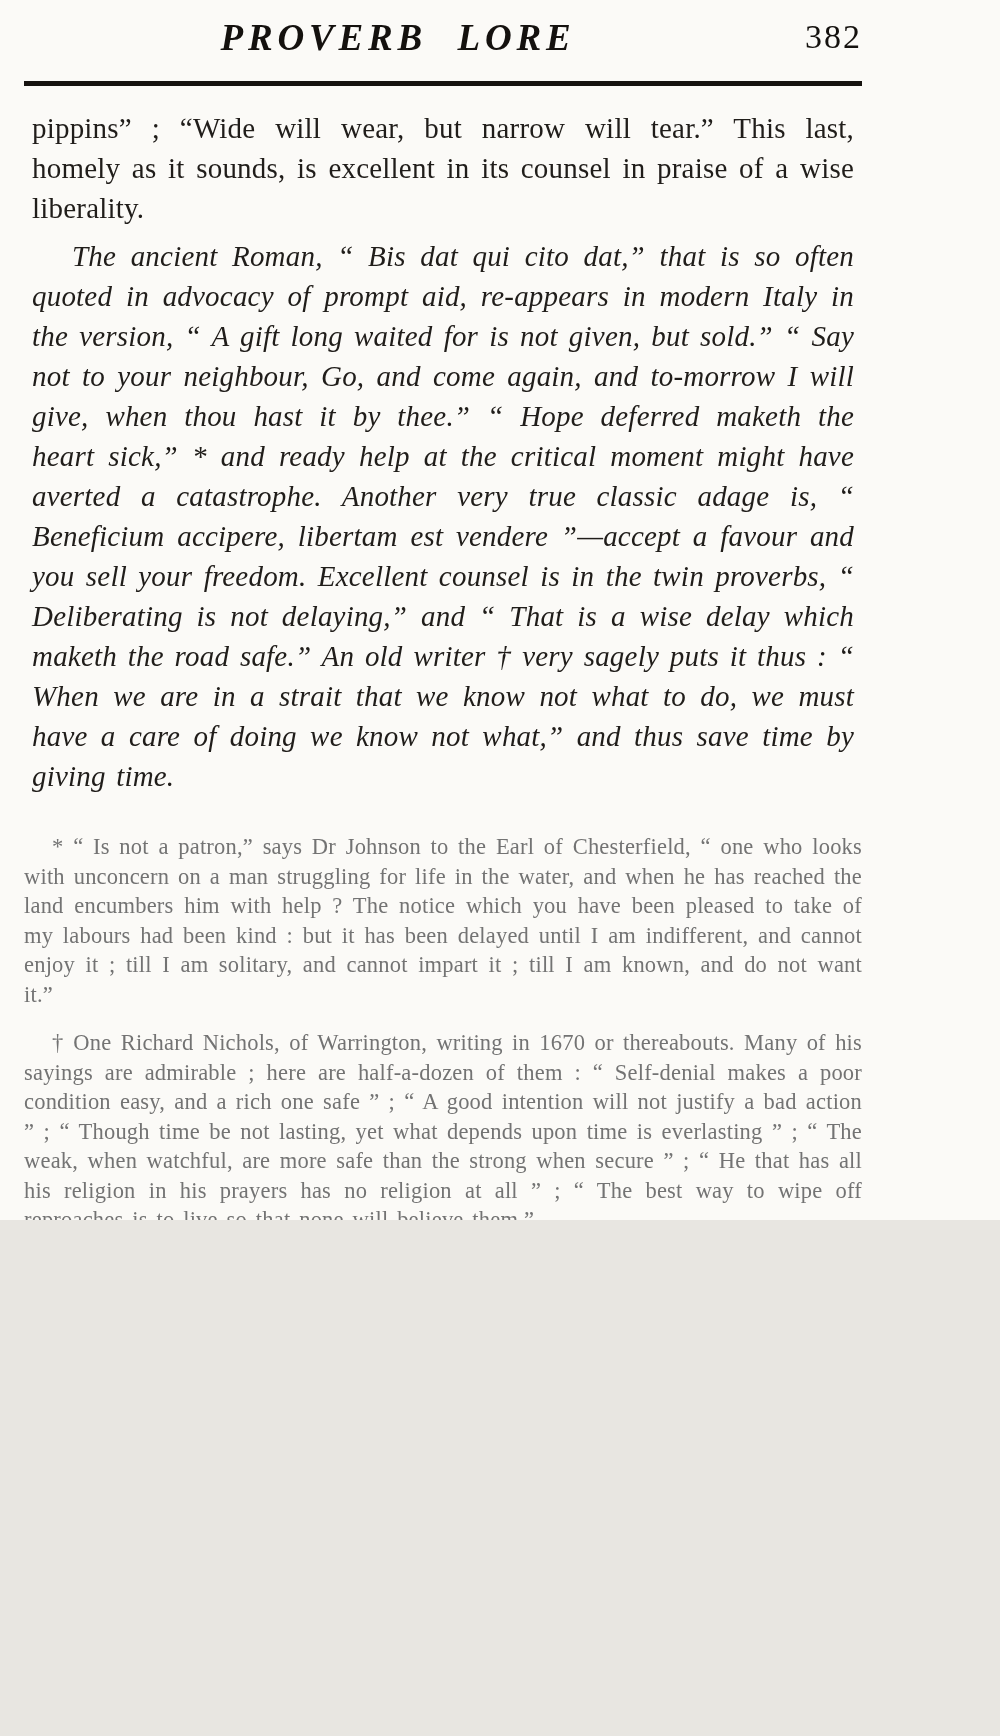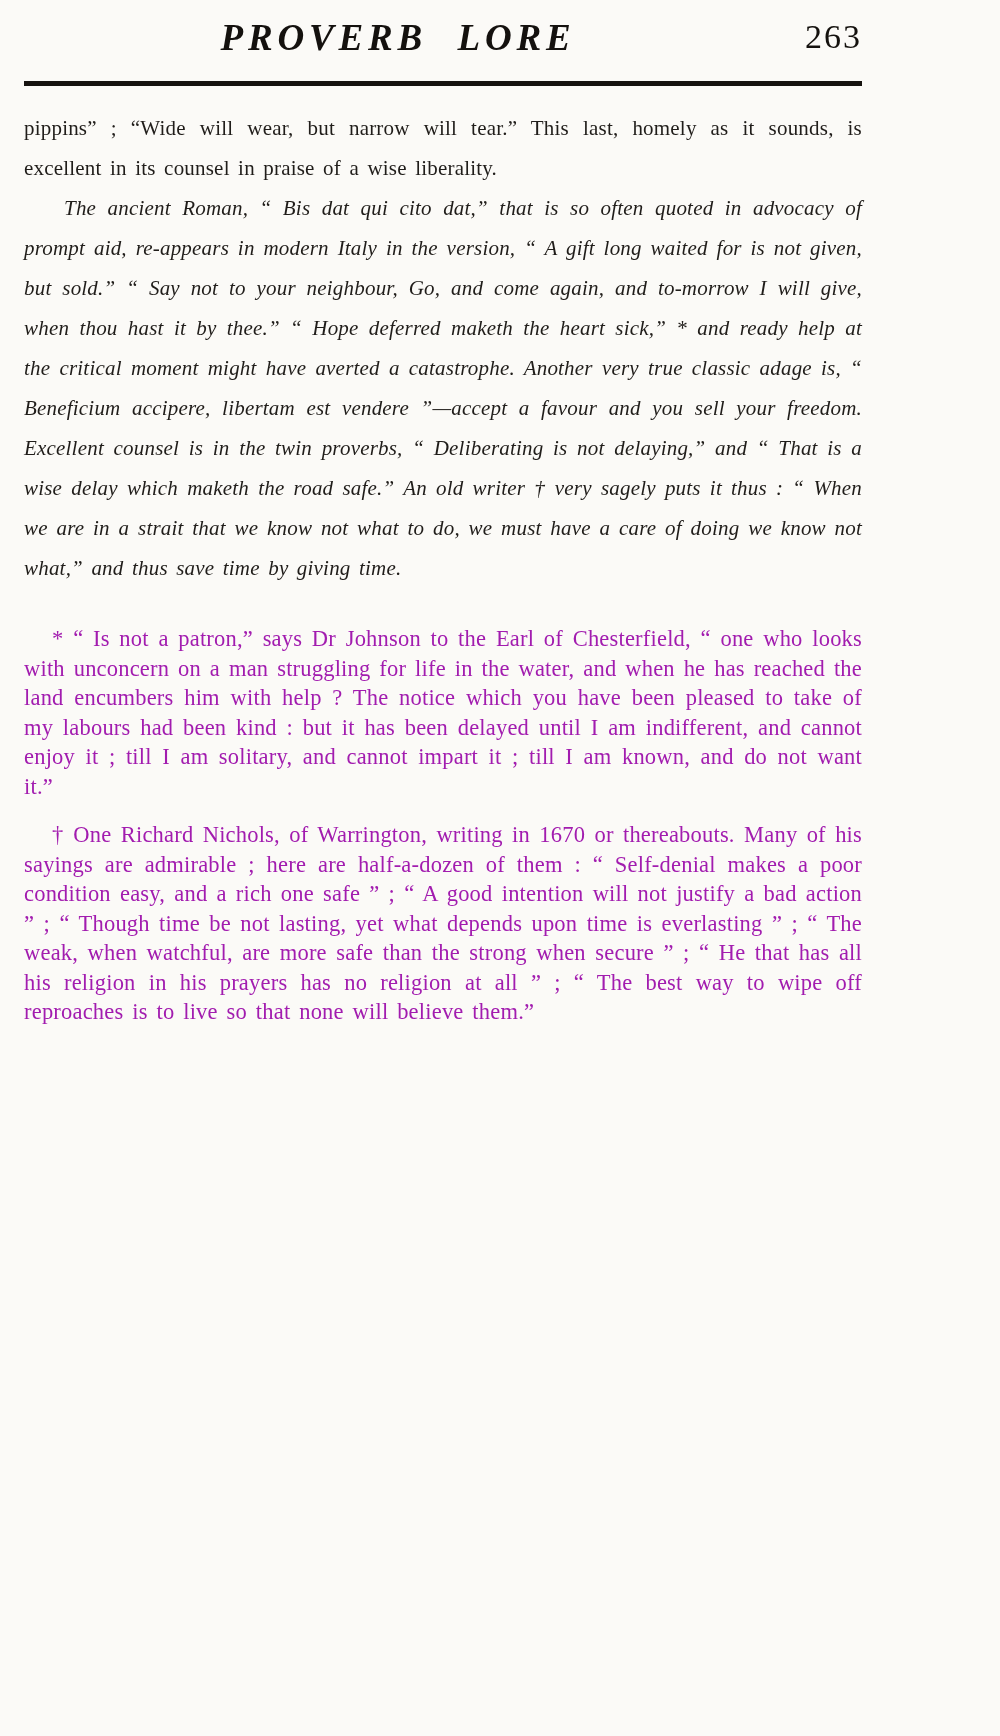--- a/index.html
+++ b/index.html
@@ -3,21 +3,21 @@
 <meta charset="utf-8">
 <style>
   html, body {
     margin: 0;
     padding: 0;
     background: #e8e6e1;
   }
   .page {
     position: relative;
     width: 1000px;
-    height: 1736px;
+    height: 1220px;
     margin: 0 auto;
     background: #fbfaf7;
     box-sizing: border-box;
     padding: 16px 138px 40px 24px;
     color: #201d1a;
     font-family: "Liberation Serif", "DejaVu Serif", serif;
     overflow: hidden;
   }
   
   .page-header {
@@ -46,22 +46,22 @@
     color: #14110e;
   }
   .header-rule {
     height: 5px;
     background: #16130f;
     margin-top: 7px;
     margin-bottom: 22px;
   }
   
   .body-text p {
-    margin: 0;
-    font-size: 21px;
+    margin: 8px;
+    font-size: 29px;
     line-height: 40px;
     text-align: justify;
     word-spacing: 3px;
     letter-spacing: 0.2px;
   }
   .body-text p.indent {
     text-indent: 40px;
     font-style: italic;
   }
   
@@ -69,34 +69,34 @@
     margin-top: 36px;
   }
   .footnotes p {
     margin: 0;
     font-size: 22.5px;
     line-height: 29.5px;
     text-align: justify;
     word-spacing: 3px;
     letter-spacing: 0.2px;
     text-indent: 28px;
-    color: #a21caf;
+    color: #737373;
   }
   .footnotes p + p {
     margin-top: 19px;
   }
 </style>
 </head>
 <body>
 
 <div class="page">
 
   <header class="page-header">
     <span class="running-title">PROVERB LORE</span>
-    <span class="page-number">263</span>
+    <span class="page-number">382</span>
   </header>
 
   <div class="header-rule"></div>
 
   <main class="body-text">
     <p class="para">pippins” ; “Wide will wear, but narrow will tear.”  This last, homely as it sounds, is excellent in its counsel in praise of a wise liberality.</p>
     <p class="para indent">The ancient Roman, “ Bis dat qui cito dat,” that is so often quoted in advocacy of prompt aid, re-appears in modern Italy in the version, “ A gift long waited for is not given, but sold.”  “ Say not to your neighbour, Go, and come again, and to-morrow I will give, when thou hast it by thee.”  “ Hope deferred maketh the heart sick,” * and ready help at the critical moment might have averted a catastrophe.  Another very true classic adage is, “ Beneficium accipere, libertam est vendere ”—accept a favour and you sell your freedom.  Excellent counsel is in the twin proverbs, “ Deliberating is not delaying,” and “ That is a wise delay which maketh the road safe.”  An old writer † very sagely puts it thus : “ When we are in a strait that we know not what to do, we must have a care of doing we know not what,” and thus save time by giving time.</p>
   </main>
 
   <section class="footnotes">

